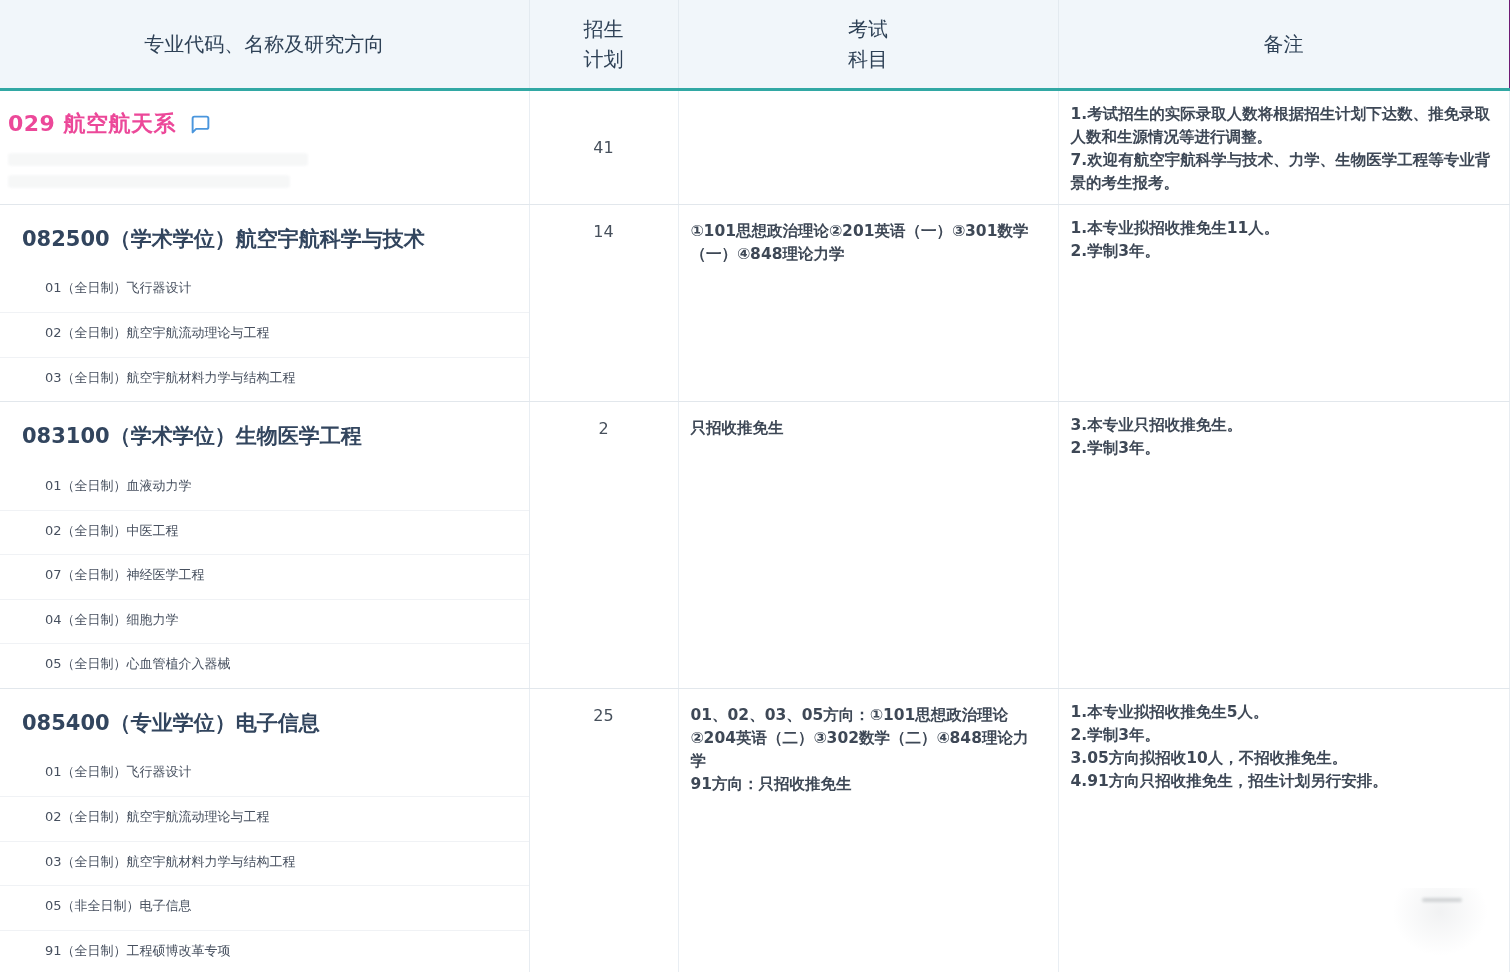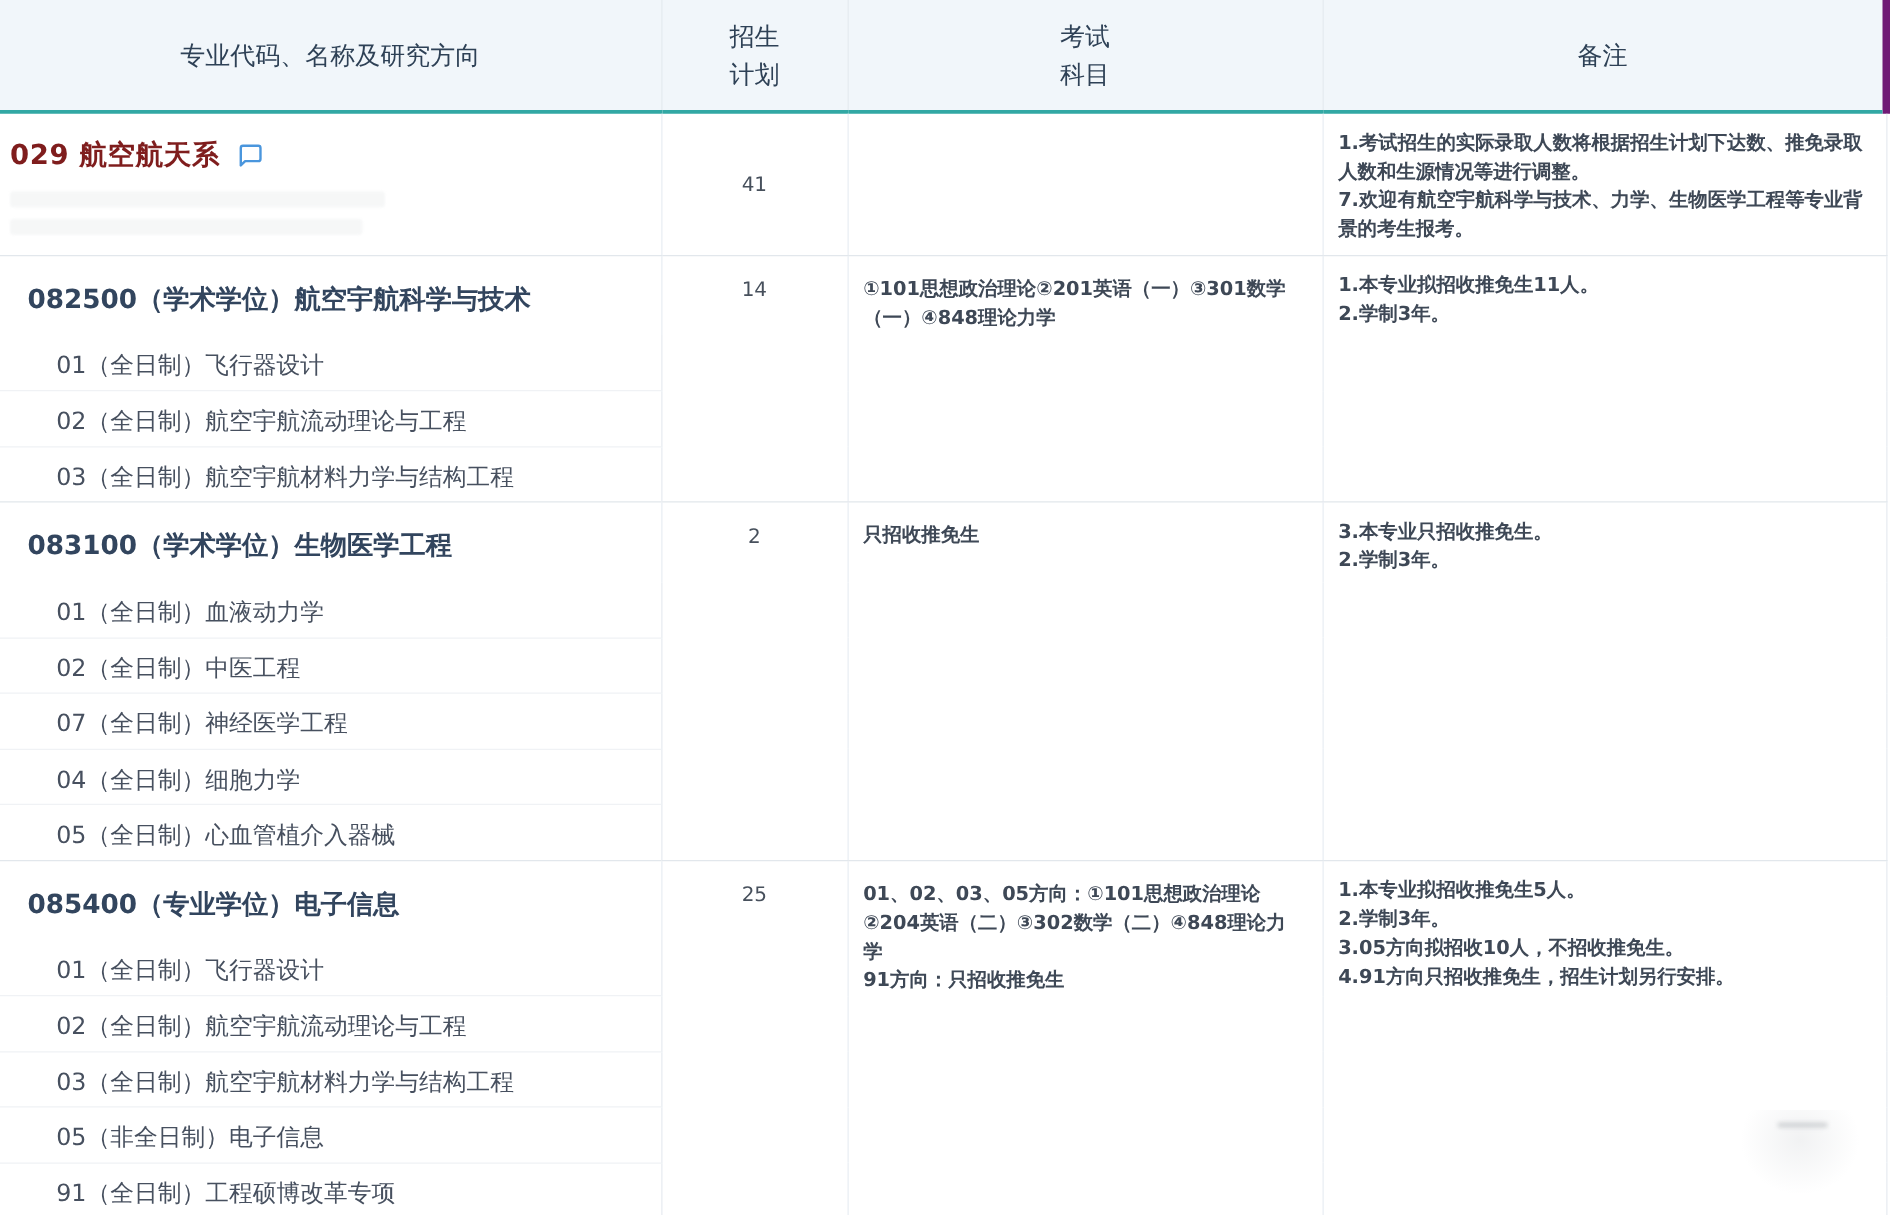--- a/index.html
+++ b/index.html
@@ -10,48 +10,48 @@
   table.catalog { border-collapse:collapse; table-layout:fixed; width:1509px; }
   col.c1 { width:529px; } col.c2 { width:149px; } col.c3 { width:380px; } col.c4 { width:451px; }
 
   
   thead th {
     height:89px; background:#f1f6fa; border-bottom:3px solid #32a8a4;
     font-size:20px; font-weight:400; color:#2e4156; text-align:center;
     vertical-align:middle; white-space:pre-line; line-height:30px;
     border-right:1px solid #e3eaf0;
   }
-  thead th:last-child { border-right:7px solid #701a75; }
+  thead th:last-child { border-right:1px solid #701a75; }
 
   
   td { vertical-align:top; border-right:1px solid #e9eef3; background:#fff; }
   td:last-child { border-right:1px solid #e7ecf1; }
 
   tr.dept-row td { height:115px; }
   tr.prog-row td.cell-major { height:64px; }
   tr.dir-row td { height:44.5px; }
 
   
   .group-end-cell { border-bottom:1px solid #e2e7ec; }
   
   td.dir-cell { border-top:1px solid #f0f2f5; }
   td.first-dir { border-top:none; }
 
   
   .dept-cell { padding:18px 10px 0 8px; vertical-align:top; }
   .dept-title-line { display:flex; align-items:center; gap:14px; }
-  .dept-title { font-size:22px; font-weight:bold; color:#7f1d1d; letter-spacing:0.5px; }
+  .dept-title { font-size:22px; font-weight:bold; color:#ec4899; letter-spacing:0.5px; }
   .comment-icon { width:21px; height:21px; display:inline-block; cursor:pointer; margin-top:2px; }
   .ghost-wrap { margin-top:14px; }
   .ghost-line { height:13px; border-radius:3px; background:#eceeef; opacity:0.45; filter:blur(1px); margin-bottom:9px; }
   .ghost-line.l1 { width:300px; }
   .ghost-line.l2 { width:282px; }
 
   .prog-title { padding:20px 10px 0 22px; font-size:21px; font-weight:bold; color:#32455e; }
-  .dir-text  { padding:11px 10px 0 45px; font-size:19px; color:#47505f; }
+  .dir-text  { padding:11px 10px 0 45px; font-size:13px; color:#47505f; }
 
   
   td.plan { text-align:center; font-size:16px; color:#47505c; padding-top:17px; }
   td.plan-mid { vertical-align:middle; padding-top:0; }
 
   
   td.exam  { padding:15px 16px 0 12px; }
   td.notes { padding:12px 16px 0 12px; }
   .txt-line { font-size:15.5px; color:#3e4856; line-height:23px; text-align:left;font-weight:bold; }
 

